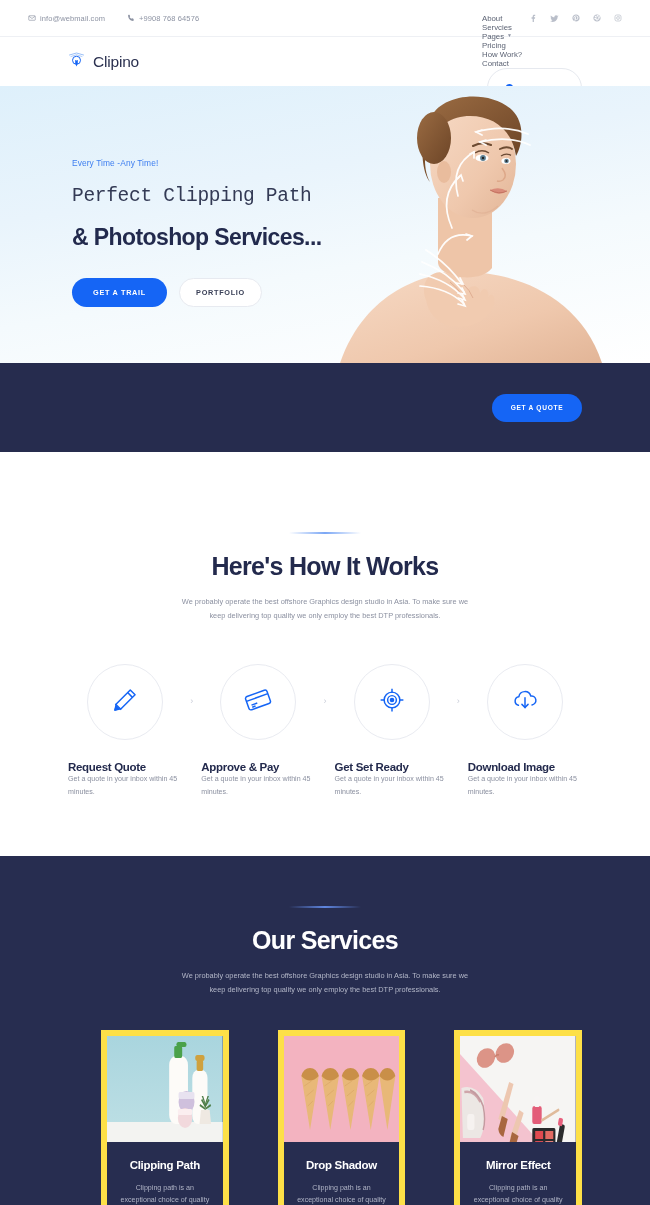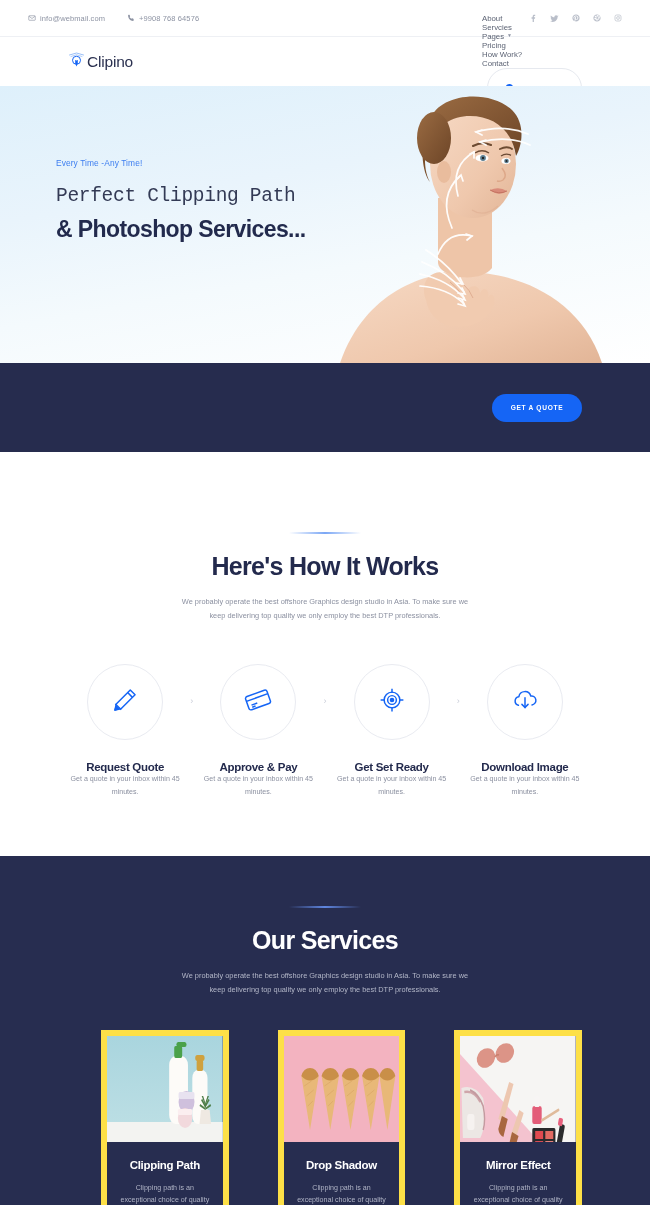--- a/index.html
+++ b/index.html
@@ -32,21 +32,21 @@
   .soc svg { display: block; }
 
   
   .header {
     height: 49px;
     background: #fff;
     display: flex;
     align-items: center;
     padding: 0 68px;
   }
-  .logo { display: flex; align-items: center; gap: 2px; }
+  .logo { display: flex; align-items: center; gap: 8px; }
   .logo-mark { width: 17px; height: 19px; display: block; }
   .logo-text {
     font-size: 15.5px;
     color: #2b3150;
     letter-spacing: -.2px;
     font-weight: 400;
   }
   .nav { margin-left: auto; display: flex; align-items: flex-start; gap: 0; flex-direction: column; }
   .nav a {
     font-size: 7.8px;
@@ -79,21 +79,21 @@
   
   .hero {
     height: 277px;
     position: relative;
     overflow: hidden;
     background:
       linear-gradient(170deg, #def0fb 0%, #e9f4fc 35%, #f4fafd 62%, #ffffff 100%);
   }
   .hero-copy {
     position: absolute;
-    left: 56px;
+    left: 72px;
     top: 72px;
     z-index: 3;
   }
   .hero-eyebrow {
     color: #3d7ef0;
     font-size: 8.4px;
     letter-spacing: .1px;
     margin-bottom: 16px;
   }
   .hero-h1 {
@@ -103,21 +103,21 @@
     letter-spacing: -.3px;
     line-height: 1.25;
     font-family: Liberation Mono, monospace;
   }
   .hero-h2 {
     font-size: 23px;
     color: #222a4d;
     font-weight: bold;
     letter-spacing: -.6px;
     line-height: 1.25;
-    margin-top: 7px;
+    margin-top: 15px;
   }
   .hero-btns { display: flex; gap: 12px; margin-top: 26px; }
   .btn {
     border: 0;
     cursor: pointer;
     font-family: inherit;
     display: flex;
     align-items: center;
     justify-content: center;
     letter-spacing: .7px;
@@ -195,21 +195,21 @@
   }
 
   
   .steps {
     display: flex;
     align-items: flex-start;
     justify-content: center;
     margin-top: 42px;
     padding-bottom: 58px;
   }
-  .step { width: 120px; text-align: center; }
+  .step { width: 120px; }
   .step-circle {
     width: 76px; height: 76px;
     border-radius: 50%;
     border: 1px solid #e9ebf1;
     margin: 0 auto;
     display: flex;
     align-items: center;
     justify-content: center;
     background: #fff;
   }
@@ -372,20 +372,24 @@
         <span>CHAT NOW</span>
       </button>
     </div>
   </div>
 
   <div class="hero">
     <div class="hero-copy">
       <div class="hero-eyebrow">Every Time -Any Time!</div>
       <div class="hero-h1">Perfect Clipping Path</div>
       <div class="hero-h2">&amp; Photoshop Services...</div>
+      <div class="hero-btns">
+        <button class="btn btn-primary">GET A TRAIL</button>
+        <button class="btn btn-ghost">PORTFOLIO</button>
+      </div>
     </div>
 
     <svg class="hero-photo" viewBox="0 0 280 277">
       <defs>
         <linearGradient id="skin" x1="0" y1="0" x2="1" y2="1">
           <stop offset="0%" stop-color="#f6d9c4"></stop>
             <stop offset="60%" stop-color="#efc8ad"></stop>
             <stop offset="100%" stop-color="#e2b597"></stop>
         </linearGradient>
         <linearGradient id="hair" x1="0" y1="0" x2="1" y2="1">

